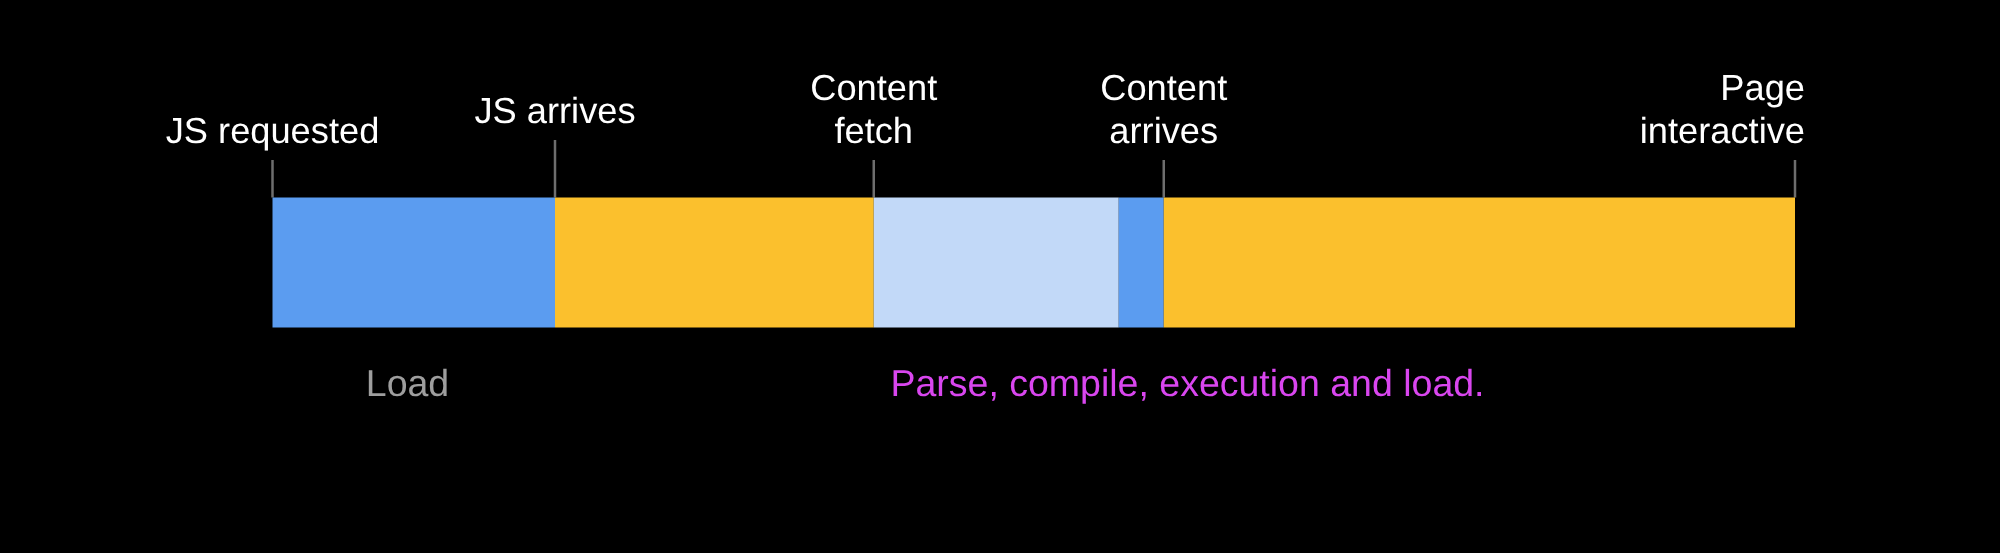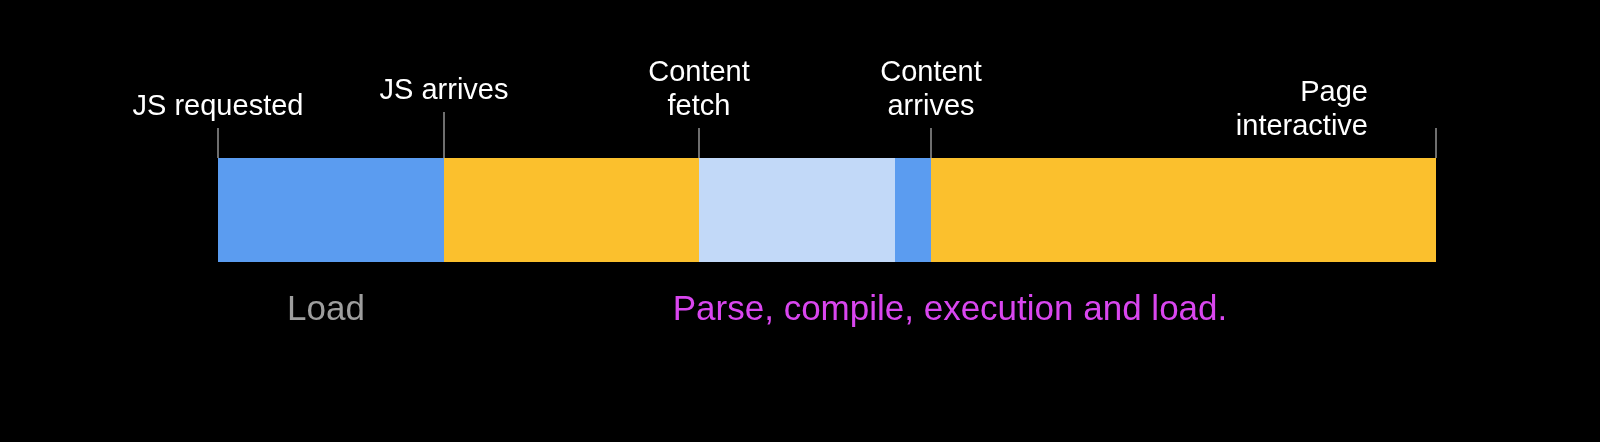--- a/index.html
+++ b/index.html
@@ -51,21 +51,21 @@
     white-space: pre-line;
     letter-spacing: 0px;
   }
   .mlabel.center { transform: translateX(-50%); text-align: center; }
   .mlabel.right  { transform: translateX(-100%); text-align: right; }
 
   
   .caption {
     position: absolute;
     color: #9e9e9e;
-    font-size: 35px;
+    font-size: 30px;
     line-height: 40px;
     white-space: nowrap;
     transform: translateX(-50%);
     text-align: center;
   }
 </style>
 </head>
 <body>
 
 <div id="stage">
@@ -78,21 +78,21 @@
       <div class="tick" style="left: 1435px; top: 128px; height: 30px; background: rgb(110, 110, 110);"></div>
     </div>
 
   <div id="labels">
       <div class="mlabel center" style="left: 218px; top: 88px;">JS requested</div>
       <div class="mlabel center" style="left: 444px; top: 72px;">JS arrives</div>
       <div class="mlabel center" style="left: 699px; top: 54px;">Content
 fetch</div>
       <div class="mlabel center" style="left: 931px; top: 54px;">Content
 arrives</div>
-      <div class="mlabel right" style="left: 1368px; top: 54px; margin-top: 20px;">Page
+      <div class="mlabel right" style="left: 1444px; top: 54px;">Page
 interactive</div>
     </div>
 
   <div class="bar" id="bar">
       <div class="seg" title="Load" style="width: 226px; background: rgb(91, 156, 240);"></div>
       <div class="seg" title="Parse, compile, execution" style="width: 255px; background: rgb(251, 192, 45);"></div>
       <div class="seg" title="Content fetch wait" style="width: 196px; background: rgb(194, 217, 248);"></div>
       <div class="seg" title="Content download" style="width: 36px; background: rgb(91, 156, 240);"></div>
       <div class="seg" title="Execution and load" style="width: 505px; background: rgb(251, 192, 45);"></div>
     </div>

